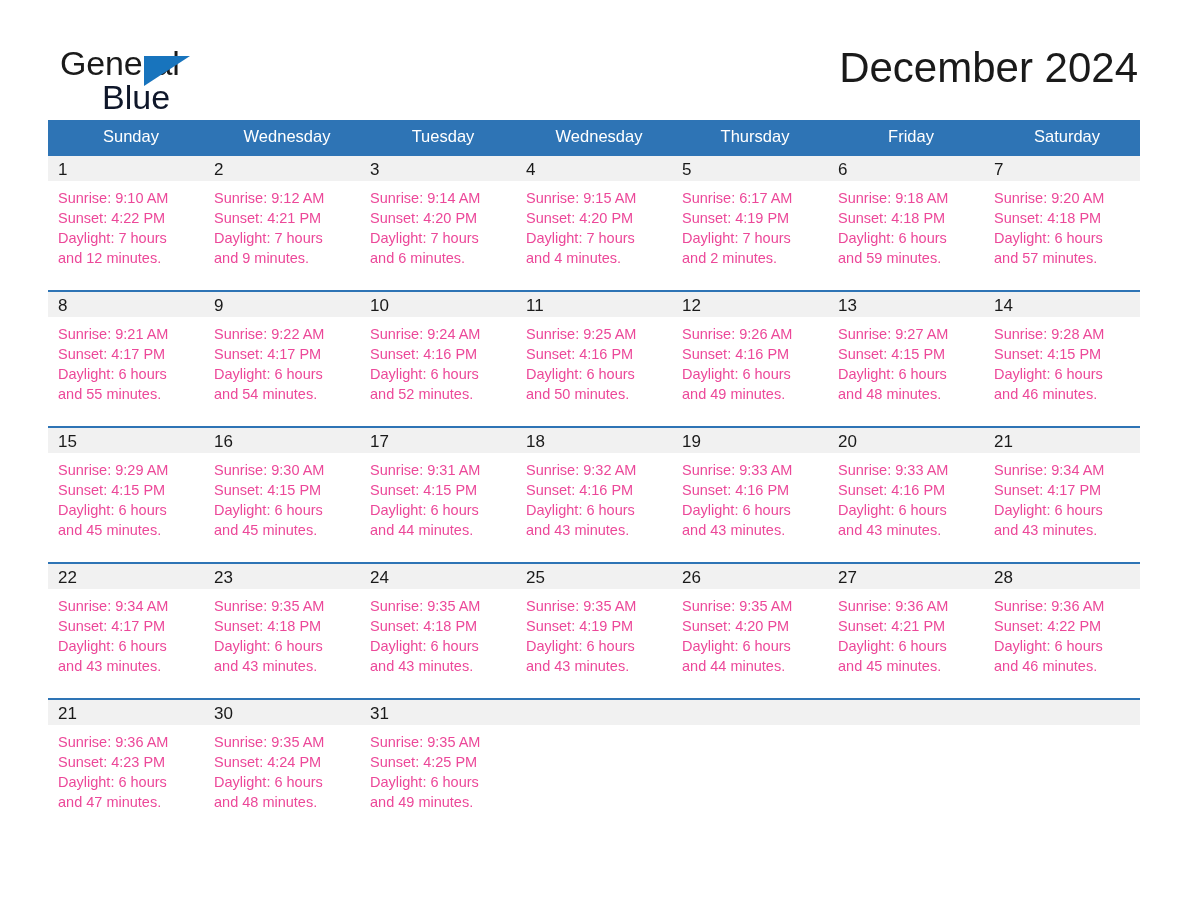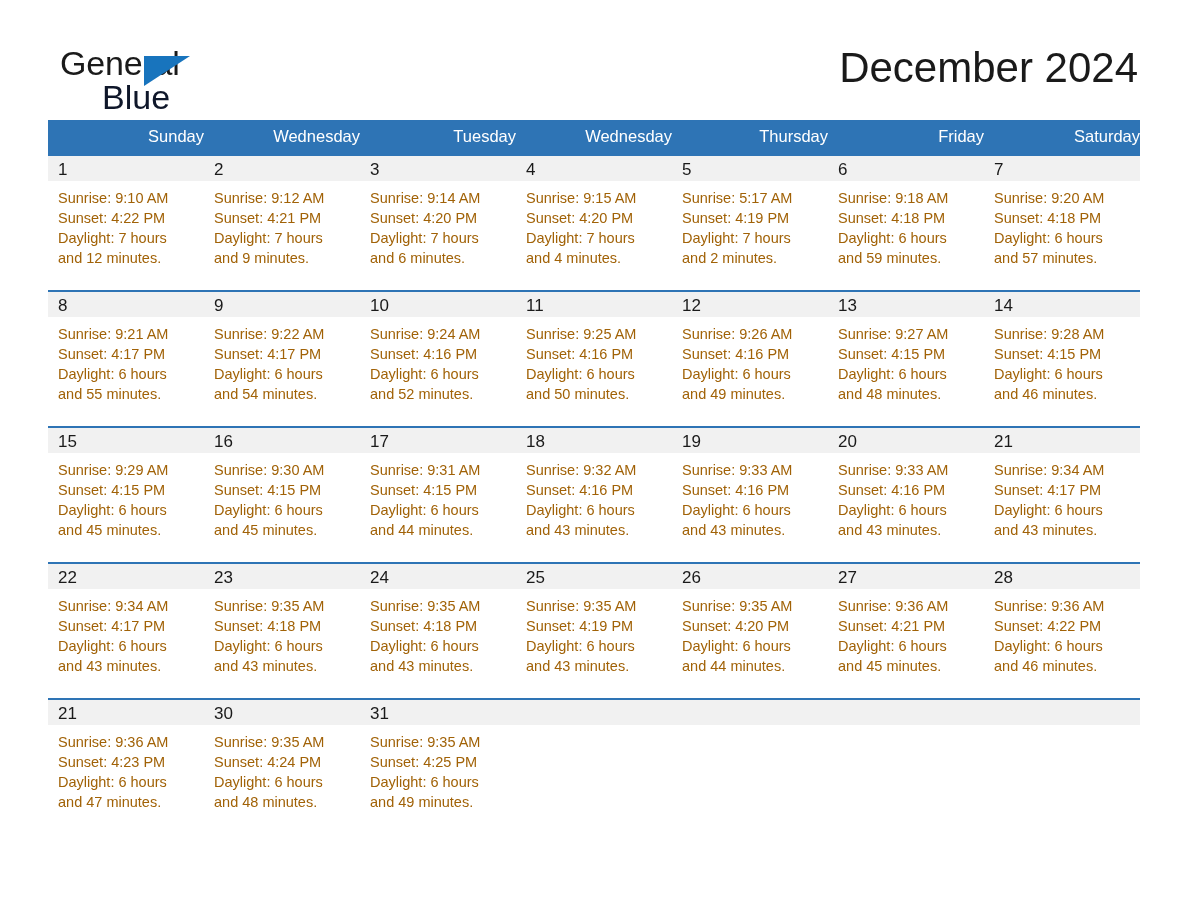--- a/index.html
+++ b/index.html
@@ -88,21 +88,21 @@
     table-layout: fixed;
     margin-top: 8px;
   }
   .calendar col { width: 156px; }
 
   thead th {
     background: #2e74b5;
     color: #ffffff;
     font-size: 16.5px;
     font-weight: normal;
-    text-align: right;
+    text-align: center;
     padding: 7px 0 8px 10px;
     height: 17px;
     vertical-align: middle;
   }
 
   tbody tr.week-row > td {
     vertical-align: top;
     padding: 0;
     border-top: 2px solid #2e74b5;
   }
@@ -129,21 +129,21 @@
   .cell.empty .daynum-band { background: #f1f1f1; }
   .daynum {
     font-size: 17px;
     color: #1a1a1a;
     line-height: 21px;
   }
   .details {
     padding: 7px 0 0 10px;
     font-size: 14.5px;
     line-height: 20px;
-    color: #a16207;
+    color: #ec4899;
   }
   .details div { white-space: nowrap; }
 </style>
 </head>
 <body>
 
 <div class="page">
 
   <div class="top">
 
@@ -223,21 +223,21 @@
                 <div>Sunset: 4:20 PM</div>
                 <div>Daylight: 7 hours</div>
                 <div>and 4 minutes.</div>
               </div>
             </div>
           </td>
           <td>
             <div class="cell">
               <div class="daynum-band"><span class="daynum">5</span></div>
               <div class="details">
-                <div>Sunrise: 5:17 AM</div>
+                <div>Sunrise: 6:17 AM</div>
                 <div>Sunset: 4:19 PM</div>
                 <div>Daylight: 7 hours</div>
                 <div>and 2 minutes.</div>
               </div>
             </div>
           </td>
           <td>
             <div class="cell">
               <div class="daynum-band"><span class="daynum">6</span></div>
               <div class="details">

